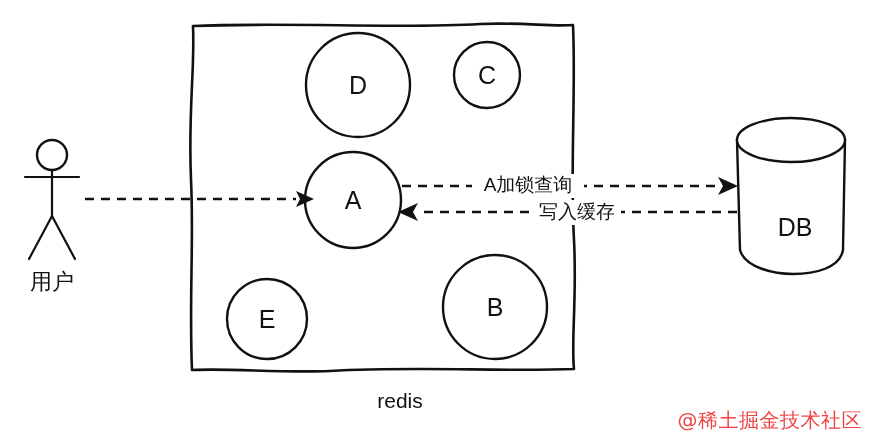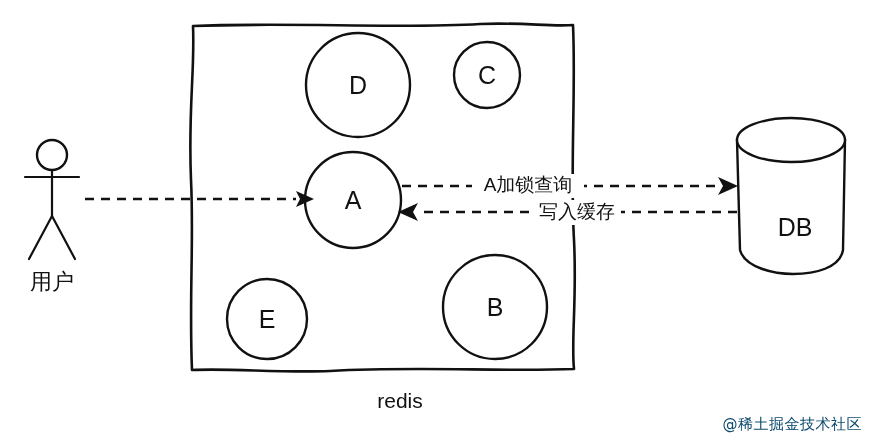--- a/index.html
+++ b/index.html
@@ -84,22 +84,22 @@
   }
   .label-bg {
     fill: #ffffff;
     stroke: none;
   }
   .watermark {
     position: absolute;
     right: 16px;
     bottom: 10px;
     font-family: "DejaVu Sans", sans-serif;
-    font-size: 15px;
-    color: #0c4a6e;
+    font-size: 20px;
+    color: #ef4444;
     letter-spacing: 0.5px;
     user-select: none;
     white-space: nowrap;
   }
 </style>
 </head>
 <body>
 
 <div id="stage">
 

